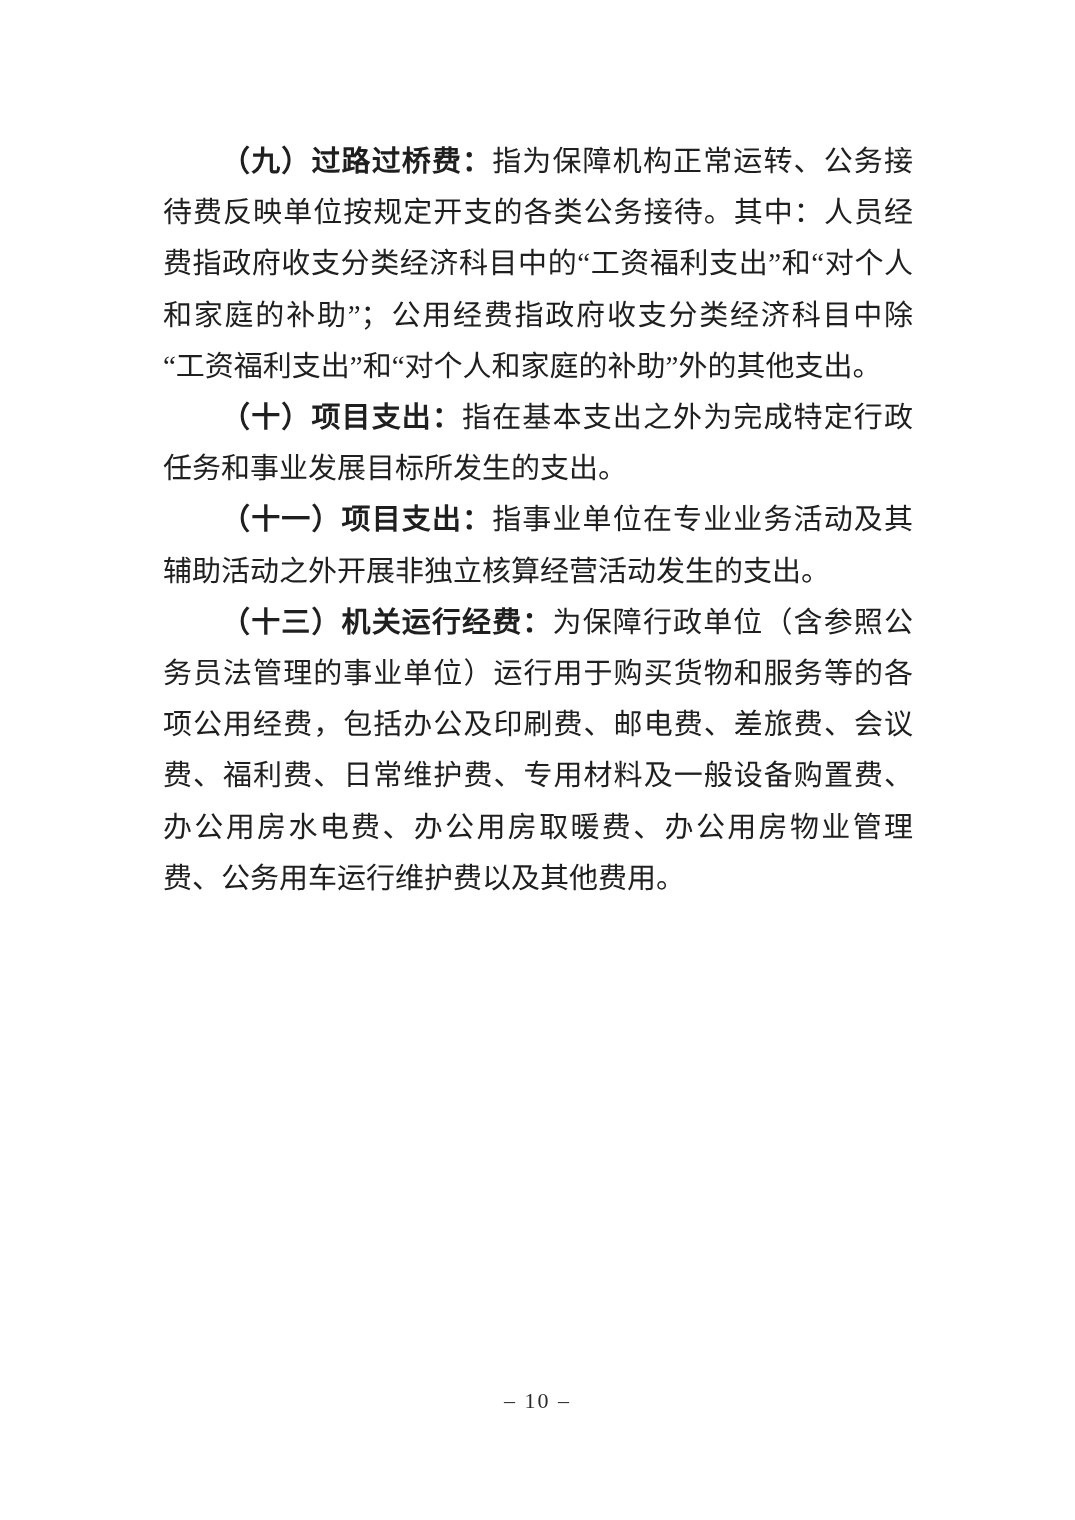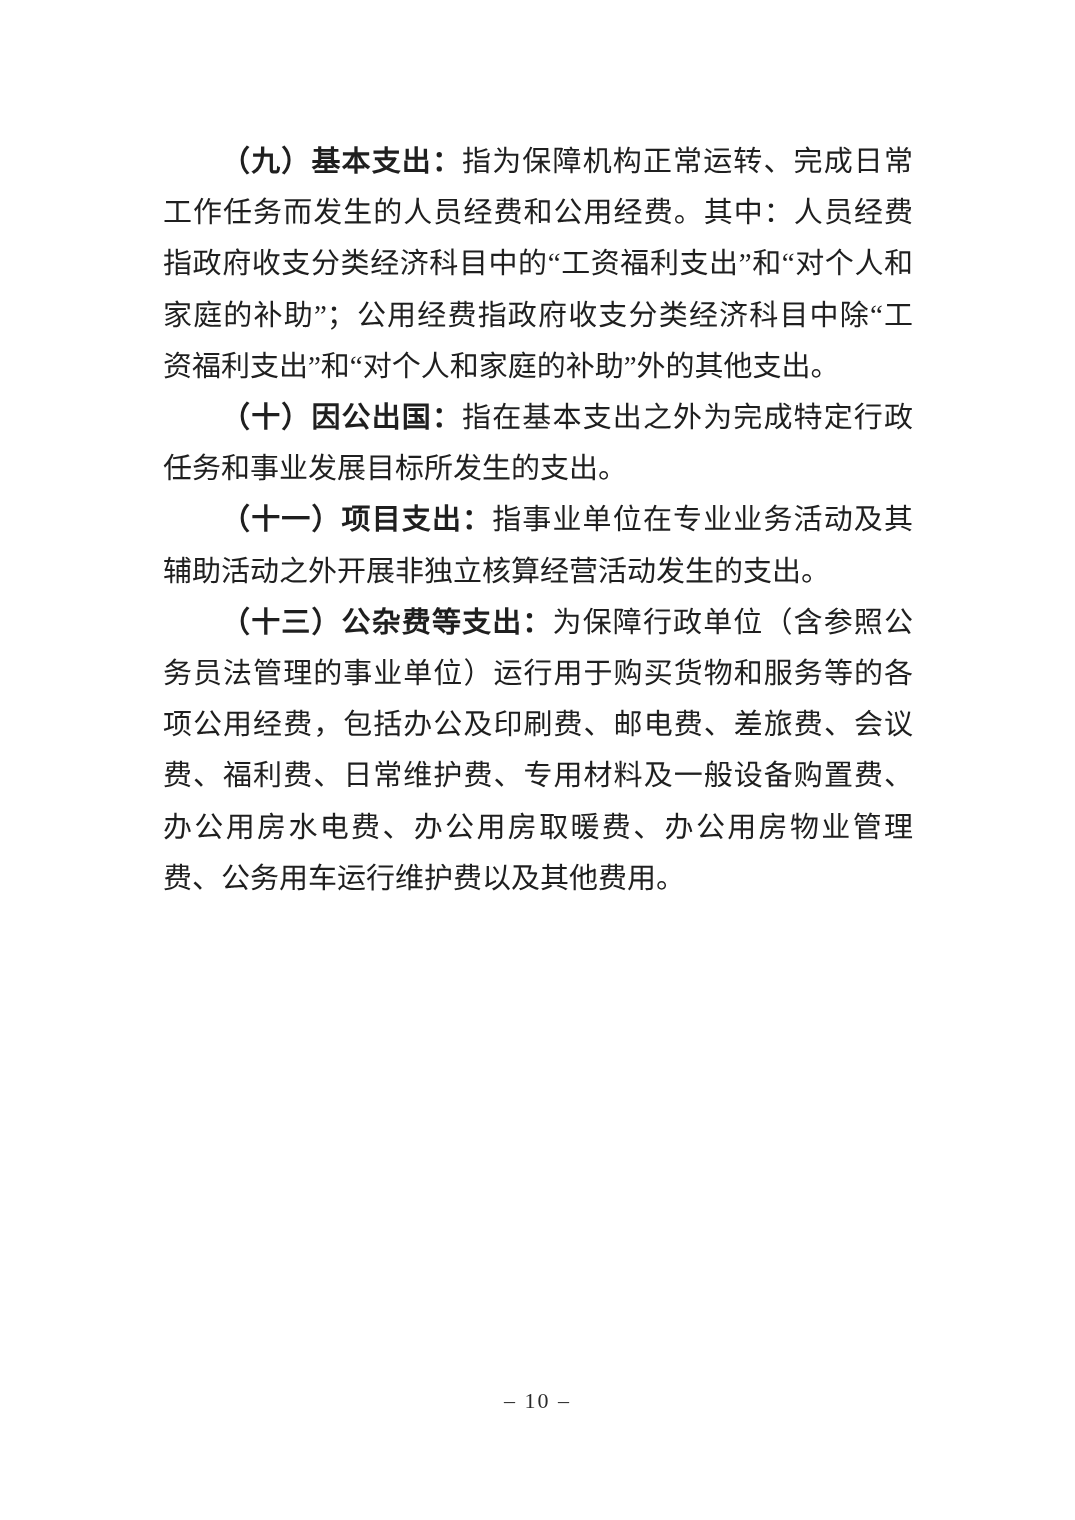--- a/index.html
+++ b/index.html
@@ -46,28 +46,28 @@
     letter-spacing: 2px;
   }
 </style>
 </head>
 <body>
 
 <div class="page">
 
   <div class="content">
 
-    <p class="para"><span class="lead">（九）基本支出：</span><span>指为保障机构正常运转、完成日常工作任务而发生的人员经费和公用经费。其中：人员经费指政府收支分类经济科目中的“工资福利支出”和“对个人和家庭的补助”；公用经费指政府收支分类经济科目中除“工资福利支出”和“对个人和家庭的补助”外的其他支出。</span></p>
+    <p class="para"><span class="lead">（九）过路过桥费：</span><span>指为保障机构正常运转、公务接待费反映单位按规定开支的各类公务接待。其中：人员经费指政府收支分类经济科目中的“工资福利支出”和“对个人和家庭的补助”；公用经费指政府收支分类经济科目中除“工资福利支出”和“对个人和家庭的补助”外的其他支出。</span></p>
 
-    <p class="para"><span class="lead">（十）因公出国：</span><span>指在基本支出之外为完成特定行政任务和事业发展目标所发生的支出。</span></p>
+    <p class="para"><span class="lead">（十）项目支出：</span><span>指在基本支出之外为完成特定行政任务和事业发展目标所发生的支出。</span></p>
 
     <p class="para"><span class="lead">（十一）项目支出：</span><span>指事业单位在专业业务活动及其辅助活动之外开展非独立核算经营活动发生的支出。</span></p>
 
 
-    <p class="para"><span class="lead">（十三）公杂费等支出：</span><span>为保障行政单位（含参照公务员法管理的事业单位）运行用于购买货物和服务等的各项公用经费，包括办公及印刷费、邮电费、差旅费、会议费、福利费、日常维护费、专用材料及一般设备购置费、办公用房水电费、办公用房取暖费、办公用房物业管理费、公务用车运行维护费以及其他费用。</span></p>
+    <p class="para"><span class="lead">（十三）机关运行经费：</span><span>为保障行政单位（含参照公务员法管理的事业单位）运行用于购买货物和服务等的各项公用经费，包括办公及印刷费、邮电费、差旅费、会议费、福利费、日常维护费、专用材料及一般设备购置费、办公用房水电费、办公用房取暖费、办公用房物业管理费、公务用车运行维护费以及其他费用。</span></p>
 
   </div>
 
   <div class="page-footer">
     <span class="page-number">– 10 –</span>
   </div>
 
 </div>
 
 </body></html>

